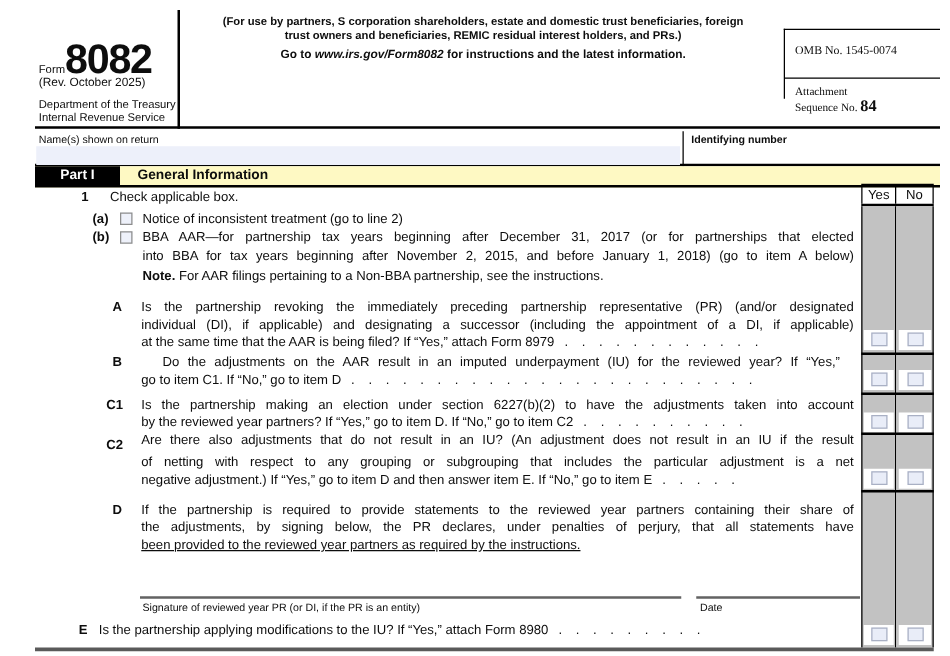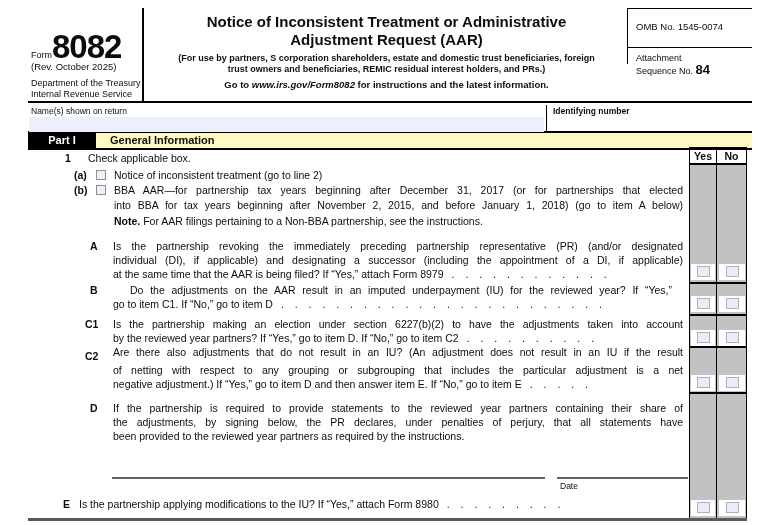--- a/index.html
+++ b/index.html
@@ -15,21 +15,21 @@
   .formnum { font-size:33px; font-weight:bold; letter-spacing:-1px; }
   .rev { position:absolute; left:3px; top:53px; font-size:9.5px; }
   .dept { position:absolute; left:3px; top:70px; font-size:9px; line-height:10.5px; }
 
   .h-center { position:absolute; left:118px; top:0; width:481px; height:95px; text-align:center; }
   .title { font-weight:bold; font-size:15px; line-height:18px; margin-top:5px; }
   .foruse { font-weight:bold; font-size:9px; line-height:11px; margin-top:4px; }
   .goto { font-weight:bold; font-size:9.5px; margin-top:4px; }
   .goto i { font-style:italic; }
 
-  .h-right { position:absolute; left:599px; top:0; width:125px; height:56px; border-top:1.5px solid #000; border-left:1.5px solid #000; }
+  .h-right { position:absolute; left:599px; top:15px; width:125px; height:56px; border-top:1.5px solid #000; border-left:1.5px solid #000;font-family:Liberation Serif, serif; }
   .omb { position:absolute; left:8px; top:12px; font-size:9.5px; }
   .att { position:absolute; left:0; top:38px; width:100%; height:42px; border-top:1.5px solid #000; font-size:9px; line-height:11px; padding:5px 0 0 8px; }
   .seqnum { font-weight:bold; font-size:13px; }
 
   
   .name-row { position:absolute; left:28px; top:105px; width:724px; height:28px; border-bottom:2px solid #000; }
   .name-label { position:absolute; left:3px; top:1px; font-size:8.5px; }
   .name-field { position:absolute; left:1px; top:12px; width:515px; height:15px; background:#edf0fa; }
   .id-cell { position:absolute; left:518px; top:0; width:206px; height:28px; border-left:1.5px solid #000; }
   .id-label { position:absolute; left:6px; top:1px; font-size:8.5px; font-weight:bold; }
@@ -44,21 +44,21 @@
   .q { position:absolute; font-size:10.5px; line-height:13px; white-space:nowrap; }
   .b { font-weight:bold; }
   .jline { position:absolute; font-size:10.5px; width:599px; left:84px; text-align:justify; text-align-last:justify; white-space:normal; }
   .iline { position:absolute; font-size:10.5px; width:598px; left:85px; text-align:justify; text-align-last:justify; white-space:normal; }
   .dots { letter-spacing:0; word-spacing:8px; margin-left:8px; }
   .cb { position:absolute; width:10px; height:10px; background:#eef1fa; border:1px solid #8d8d8d; }
 
   
   .yn { position:absolute; left:689px; top:147px; width:58px; height:378px; }
   .yn-head { position:absolute; left:0; top:0; width:58px; height:18px; border-top:2px solid #000; border-bottom:2px solid #000; }
-  .yn-head .yh, .yn-head .nh { position:absolute; top:0; height:14px; font-weight:bold; font-size:10.5px; text-align:center; line-height:15px; }
+  .yn-head .yh, .yn-head .nh { position:absolute; top:0; height:14px; font-weight:normal; font-size:10.5px; text-align:center; line-height:15px; }
   .yh { left:0; width:28px; border-left:1.5px solid #000; border-right:1.5px solid #000; }
   .nh { left:28px; width:30px; border-right:1.5px solid #000; }
   .col-yes { position:absolute; left:0; top:18px; width:28px; height:353px; background:#c2c2c2; border-left:1.5px solid #000; border-right:1.5px solid #000; }
   .col-no  { position:absolute; left:28px; top:18px; width:30px; height:353px; background:#c2c2c2; border-right:1.5px solid #000; }
   .ans-row { position:absolute; left:0; width:58px; height:16px; }
   .acell { position:absolute; top:0; height:16px; background:#fff; }
   .acell.ya { left:2px; width:24px; }
   .acell.na { left:30px; width:26px; }
   .fbox { width:13px; height:11px; background:#e9edf8; border:1px solid #a9b0c4; margin:2px auto 0; }
   .yn-sep { position:absolute; left:0; width:58px; height:2px; background:#000; }
@@ -82,24 +82,20 @@
         <span class="formword">Form</span><span class="formnum">8082</span>
       </div>
       <div class="rev">(Rev. October 2025)</div>
       <div class="dept">
         <div>Department of the Treasury</div>
         <div>Internal Revenue Service</div>
       </div>
     </div>
 
     <div class="h-center">
-      <div class="title">
-        <div>Notice of Inconsistent Treatment or Administrative</div>
-        <div>Adjustment Request (AAR)</div>
-      </div>
       <div class="foruse">
         <div>(For use by partners, S corporation shareholders, estate and domestic trust beneficiaries, foreign</div>
         <div>trust owners and beneficiaries, REMIC residual interest holders, and PRs.)</div>
       </div>
       <div class="goto"><span>Go to </span><i>www.irs.gov/Form8082</i><span> for instructions and the latest information.</span></div>
     </div>
 
     <div class="h-right">
       <div class="omb">OMB No. 1545-0074</div>
       <div class="att">
@@ -150,24 +146,25 @@
   <div class="q" style="left:113px; top:332px;"><span>by the reviewed year partners? If “Yes,” go to item D. If “No,” go to item C2</span><span class="dots">. . . . . . . . . .</span></div>
 
   <div class="q b" style="left:85px; top:350px;">C2</div>
   <div class="iline" style="left:113px; width:570px; top:346px;">Are there also adjustments that do not result in an IU? (An adjustment does not result in an IU if the result</div>
   <div class="iline" style="left:113px; width:570px; top:364px;">of netting with respect to any grouping or subgrouping that includes the particular adjustment is a net</div>
   <div class="q" style="left:113px; top:378px;"><span>negative adjustment.) If “Yes,” go to item D and then answer item E. If “No,” go to item E</span><span class="dots">. . . . .</span></div>
 
   <div class="q b" style="left:90px; top:402px;">D</div>
   <div class="iline" style="left:113px; width:570px; top:402px;">If the partnership is required to provide statements to the reviewed year partners containing their share of</div>
   <div class="iline" style="left:113px; width:570px; top:416px;">the adjustments, by signing below, the PR declares, under penalties of perjury, that all statements have</div>
-  <div class="q" style="left:113px; top:430px;">been provided to the reviewed year partners as required by the instructions.</div>
+  <div class="q" style="left:113px; top:430px;text-decoration:underline;">been provided to the reviewed year partners as required by the instructions.</div>
 
   <div class="sig-rule"></div>
   <div class="date-rule"></div>
+  <div class="sig-label">Signature of reviewed year PR (or DI, if the PR is an entity)</div>
   <div class="date-label">Date</div>
 
   <div class="q b" style="left:63px; top:498px;">E</div>
   <div class="q" style="left:79px; top:498px;"><span>Is the partnership applying modifications to the IU? If “Yes,” attach Form 8980</span><span class="dots">. . . . . . . . .</span></div>
 
   <div class="yn">
     <div class="yn-head">
       <div class="yh">Yes</div>
       <div class="nh">No</div>
     </div>

